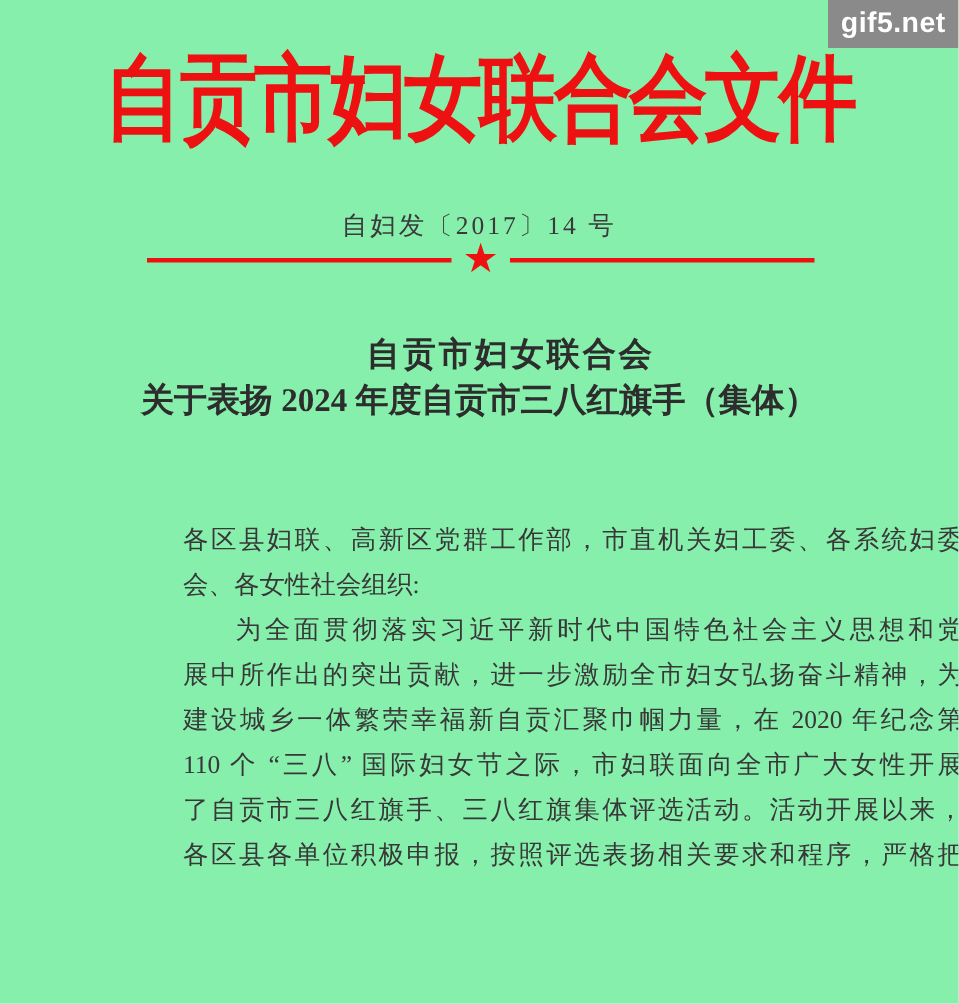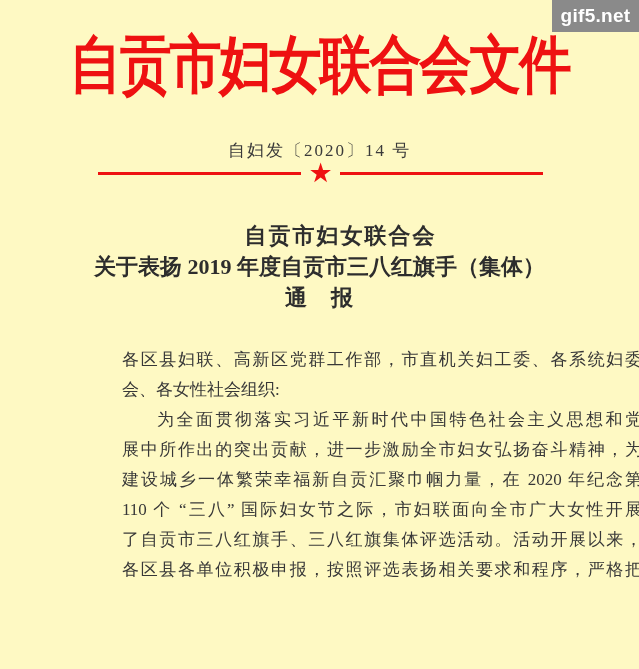--- a/index.html
+++ b/index.html
@@ -1,21 +1,21 @@
 <!DOCTYPE html>
 <html><head>
 <meta charset="utf-8">
 <style>
   * { margin: 0; padding: 0; box-sizing: border-box; }
   html, body { background: #e9e9e9; }
   .page {
     position: relative;
     width: 639px;
     height: 669px;
-    background: #fef9c3;
+    background: #86efac;
     overflow: hidden;
     font-family: "Liberation Serif", "DejaVu Serif", serif;
   }
   
   .watermark {
     position: absolute;
     top: 0; right: 0;
     width: 87px; height: 32px;
     background: #8a8a8a;
     color: #ffffff;
@@ -107,32 +107,31 @@
 <body>
 
 <div class="page">
 
   <div class="watermark">
     <span>gif5.net</span>
   </div>
 
   <div class="red-header">自贡市妇女联合会文件</div>
 
-  <div class="doc-number">自妇发〔2020〕14 号</div>
+  <div class="doc-number">自妇发〔2017〕14 号</div>
 
   <div class="red-rule">
     <div class="seg"></div>
     <span class="star">★</span>
     <div class="seg"></div>
   </div>
 
   <div class="title-block">
     <div class="t1">自贡市妇女联合会</div>
-    <div class="t2">关于表扬 2019 年度自贡市三八红旗手（集体）</div>
-    <div class="t3">通　报</div>
+    <div class="t2">关于表扬 2024 年度自贡市三八红旗手（集体）</div>
   </div>
 
   <div class="body-text">
     <div class="line jline">各区县妇联、高新区党群工作部，市直机关妇工委、各系统妇委</div>
     <div class="line">会、各女性社会组织:</div>
     <div class="line jline indent">为全面贯彻落实习近平新时代中国特色社会主义思想和党</div>
     <div class="line jline">展中所作出的突出贡献，进一步激励全市妇女弘扬奋斗精神，为</div>
     <div class="line jline">建设城乡一体繁荣幸福新自贡汇聚巾帼力量，在 2020 年纪念第</div>
     <div class="line jline">110 个 “三八” 国际妇女节之际，市妇联面向全市广大女性开展</div>
     <div class="line jline">了自贡市三八红旗手、三八红旗集体评选活动。活动开展以来，</div>

